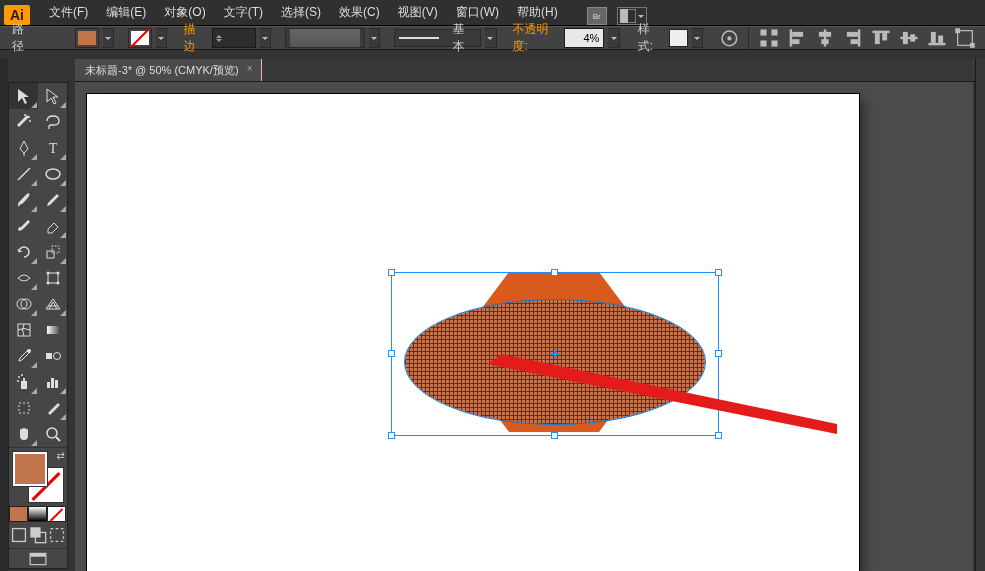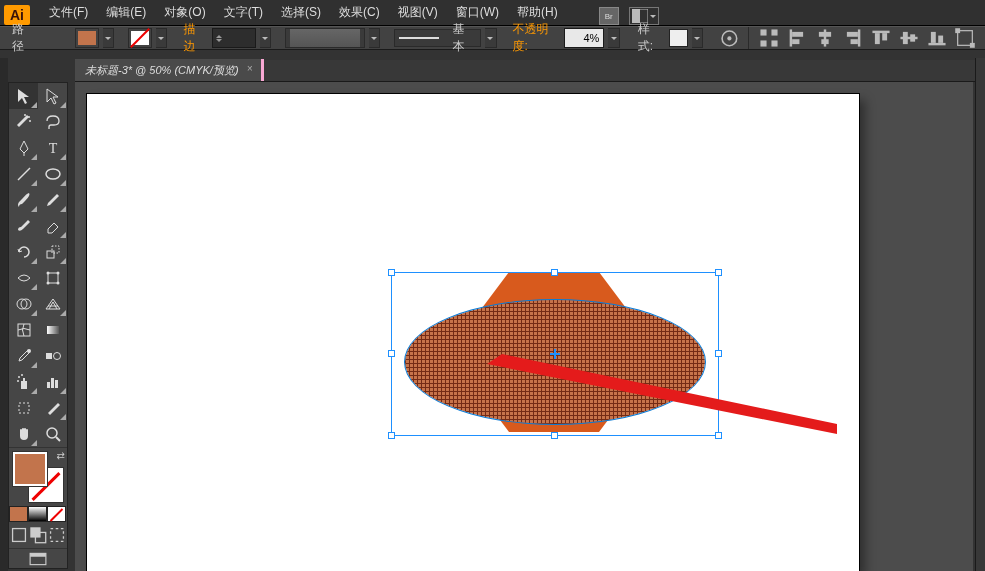--- a/index.html
+++ b/index.html
@@ -3,21 +3,21 @@
 <meta charset="utf-8">
 <style>
   * { margin:0; padding:0; box-sizing:border-box; user-select:none; }
   body { width:985px; height:571px; background:#333; font-family:"Microsoft YaHei","Segoe UI",sans-serif; font-size:12px; color:#ccc; overflow:hidden; position:relative; }
 
   
   .menubar { height:26px; background:#303030; display:flex; align-items:flex-end; padding-left:4px; border-bottom:1px solid #000; }
   .ai-logo { width:26px; height:20px; background:#ff9a00; color:#3a120a; font-weight:bold; font-size:14px; display:flex; align-items:center; justify-content:center; border-radius:2px; margin-right:10px; }
   .menubar .menu-item { padding:0 9px; line-height:26px; font-size:12px; color:#ddd; cursor:default; }
   .menubar .gap { flex:0 0 14px; }
-  .menubar .br-badge { width:20px; height:18px; background:#666; border:1px solid #888; display:flex; align-items:center; justify-content:center; font-size:8px; color:#ddd; margin-left:18px; }
+  .menubar .br-badge { width:20px; height:18px; background:#666; border:1px solid #888; display:flex; align-items:center; justify-content:center; font-size:8px; color:#ddd; margin-left:6px; }
   .menubar .screen-mode { width:30px; height:18px; border:1px solid #777; margin-left:10px; display:flex; align-items:center; justify-content:center; }
   .menubar .screen-mode svg { width:16px; height:14px; }
 
   
   .optbar { height:24px; background:#424242; border-top:1px solid #555; border-bottom:1px solid #1a1a1a; display:flex; align-items:center; padding:0 8px 0 12px; gap:4px; position:relative; }
   .optbar .lbl { color:#ccc; font-size:12px; margin-right:4px; }
   .optbar .lbl.orange { color:#f90; }
   .swatch-box { width:28px; height:20px; border:1px solid #2a2a2a; display:flex; align-items:center; justify-content:center; position:relative; }
   .swatch-box .fill { position:absolute; inset:2px; }
   .dd-caret { width:13px; height:20px; border:1px solid #2a2a2a; border-left:none; background:#3a3a3a; display:flex; align-items:center; justify-content:center; }
@@ -35,21 +35,21 @@
   .stroke-style { width:100px; height:18px; display:flex; align-items:center; justify-content:center; gap:13px; }
   .stroke-style .line { flex:0 0 40px; height:2px; background:#ddd; }
   .opacity-field { height:20px; background:#e8e8e8; color:#000; border:1px solid #1a1a1a; padding:0 4px; display:flex; align-items:center; font-size:11px; min-width:40px; justify-content:flex-end; }
   .style-swatch { width:22px; height:18px; background:#eee; border:1px solid #222; }
   .opt-icon { width:24px; height:24px; border:1px solid transparent; display:flex; align-items:center; justify-content:center; color:#bbb; }
   .optbar .divider { width:1px; height:22px; background:#2a2a2a; margin:0 4px; }
   .align-cluster { display:flex; gap:4px; margin-left:auto; }
 
   
   .tabstrip { position:absolute; left:75px; top:60px; right:0; height:22px; background:#383838; border-bottom:1px solid #1a1a1a; display:flex; align-items:flex-end; }
-  .doc-tab { height:22px; background:#4a4a4a; padding:0 22px 0 10px; font-size:11px; color:#ddd; display:flex; align-items:center; border-right:3px solid #f9a8d4; position:relative;font-style:italic; }
+  .doc-tab { height:22px; background:#4a4a4a; padding:0 22px 0 10px; font-size:11px; color:#ddd; display:flex; align-items:center; border-right:1px solid #f9a8d4; position:relative; }
   .doc-tab .close { position:absolute; right:6px; top:5px; width:10px; height:10px; color:#aaa; font-size:10px; line-height:10px; text-align:center; }
 
   
   .modestrip { position:absolute; left:0; top:58px; width:8px; bottom:0; background:#2a2a2a; }
 
   
   .toolbox { position:absolute; left:8px; top:82px; width:60px; background:#464646; border:1px solid #222; display:flex; flex-wrap:wrap; }
   .toolbox .t { width:29px; height:26px; display:flex; align-items:center; justify-content:center; color:#ccc; position:relative; }
   .toolbox .t.selected { background:#333; }
   .toolbox .t .tri { position:absolute; right:1px; bottom:1px; width:0;height:0;border:3px solid transparent; border-right-color:#aaa; border-bottom-color:#aaa; }

